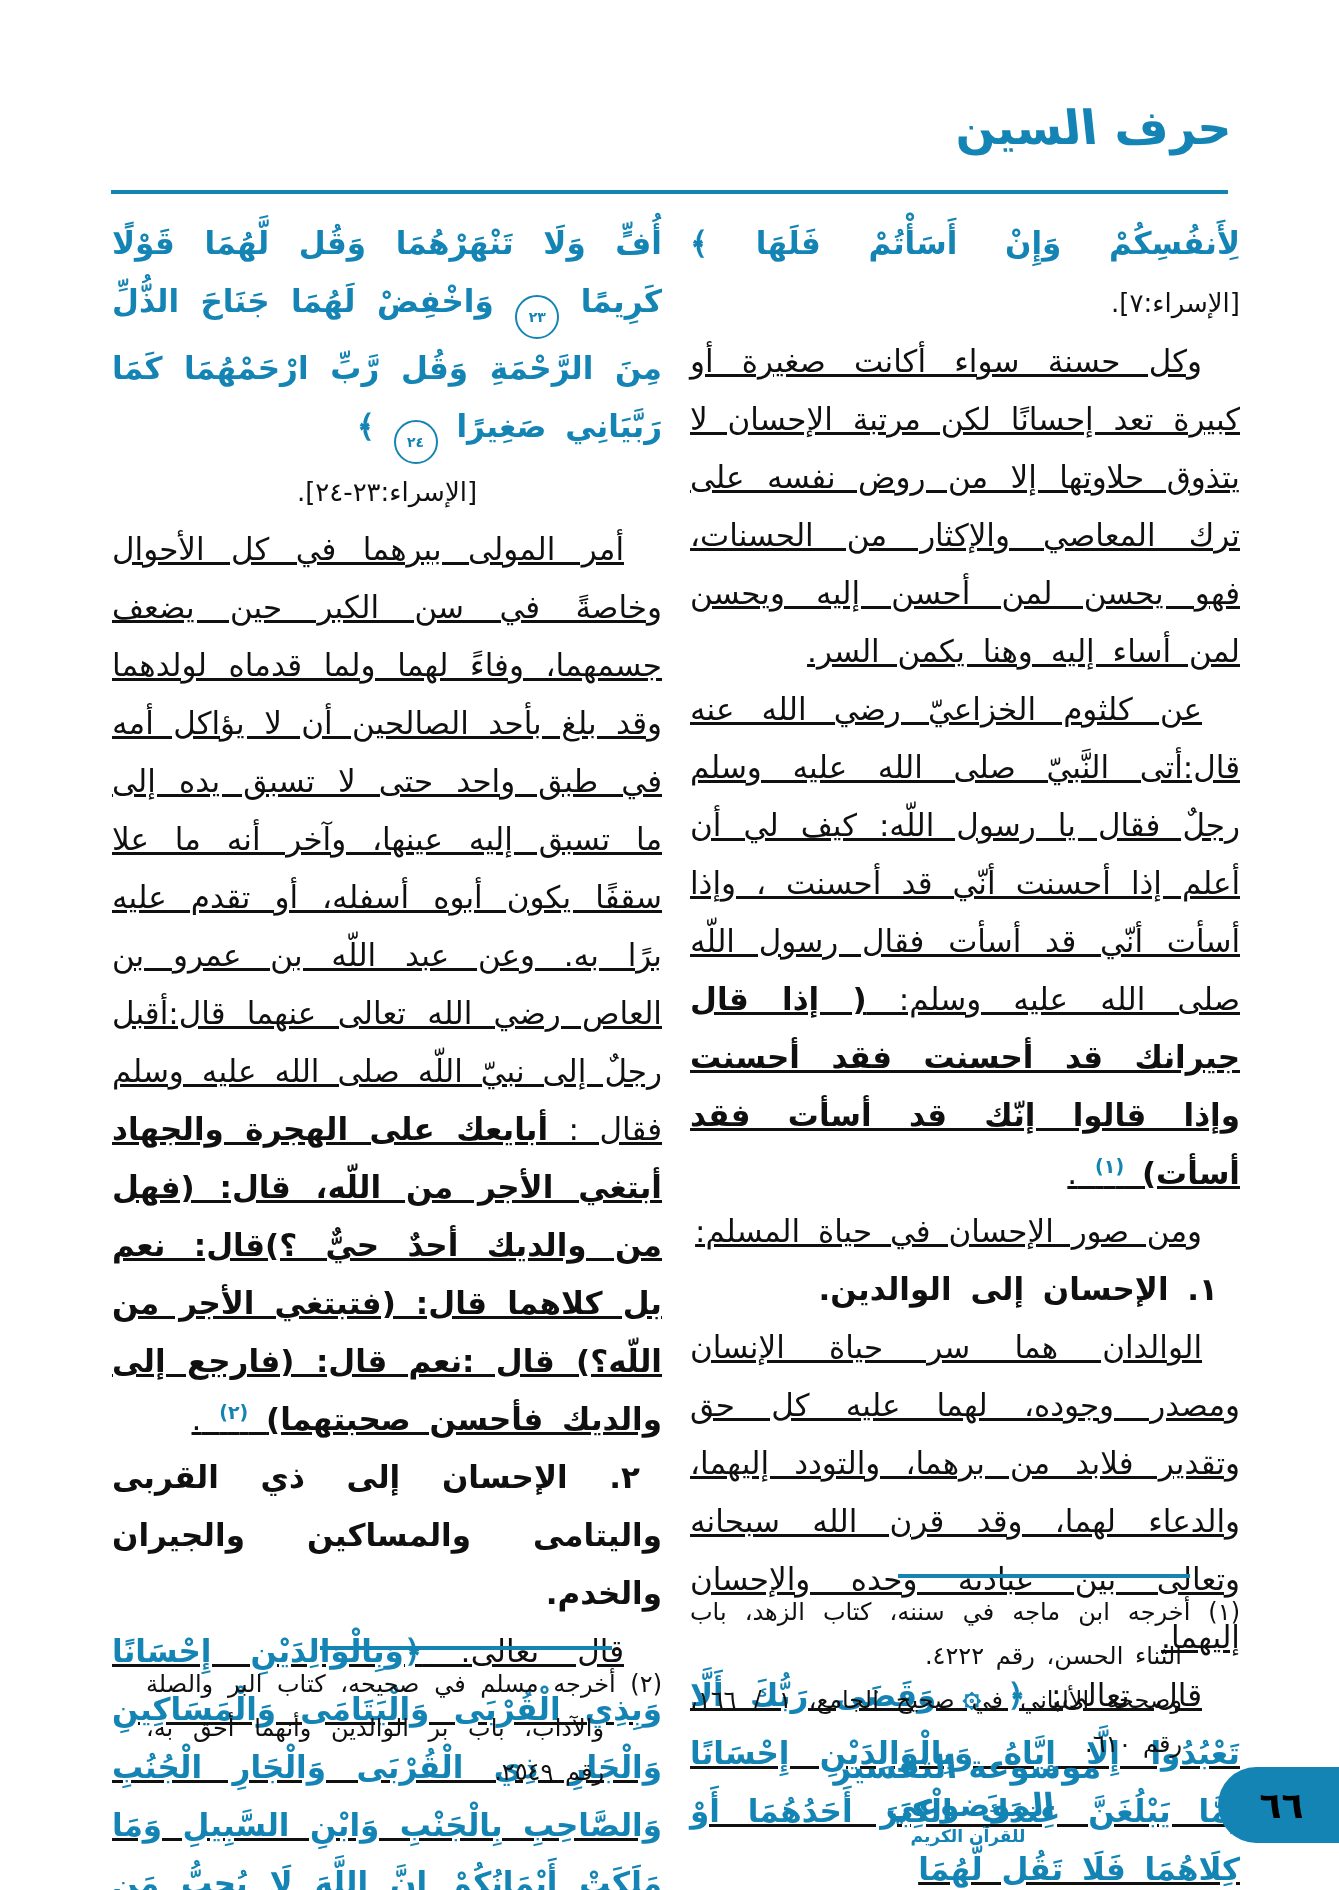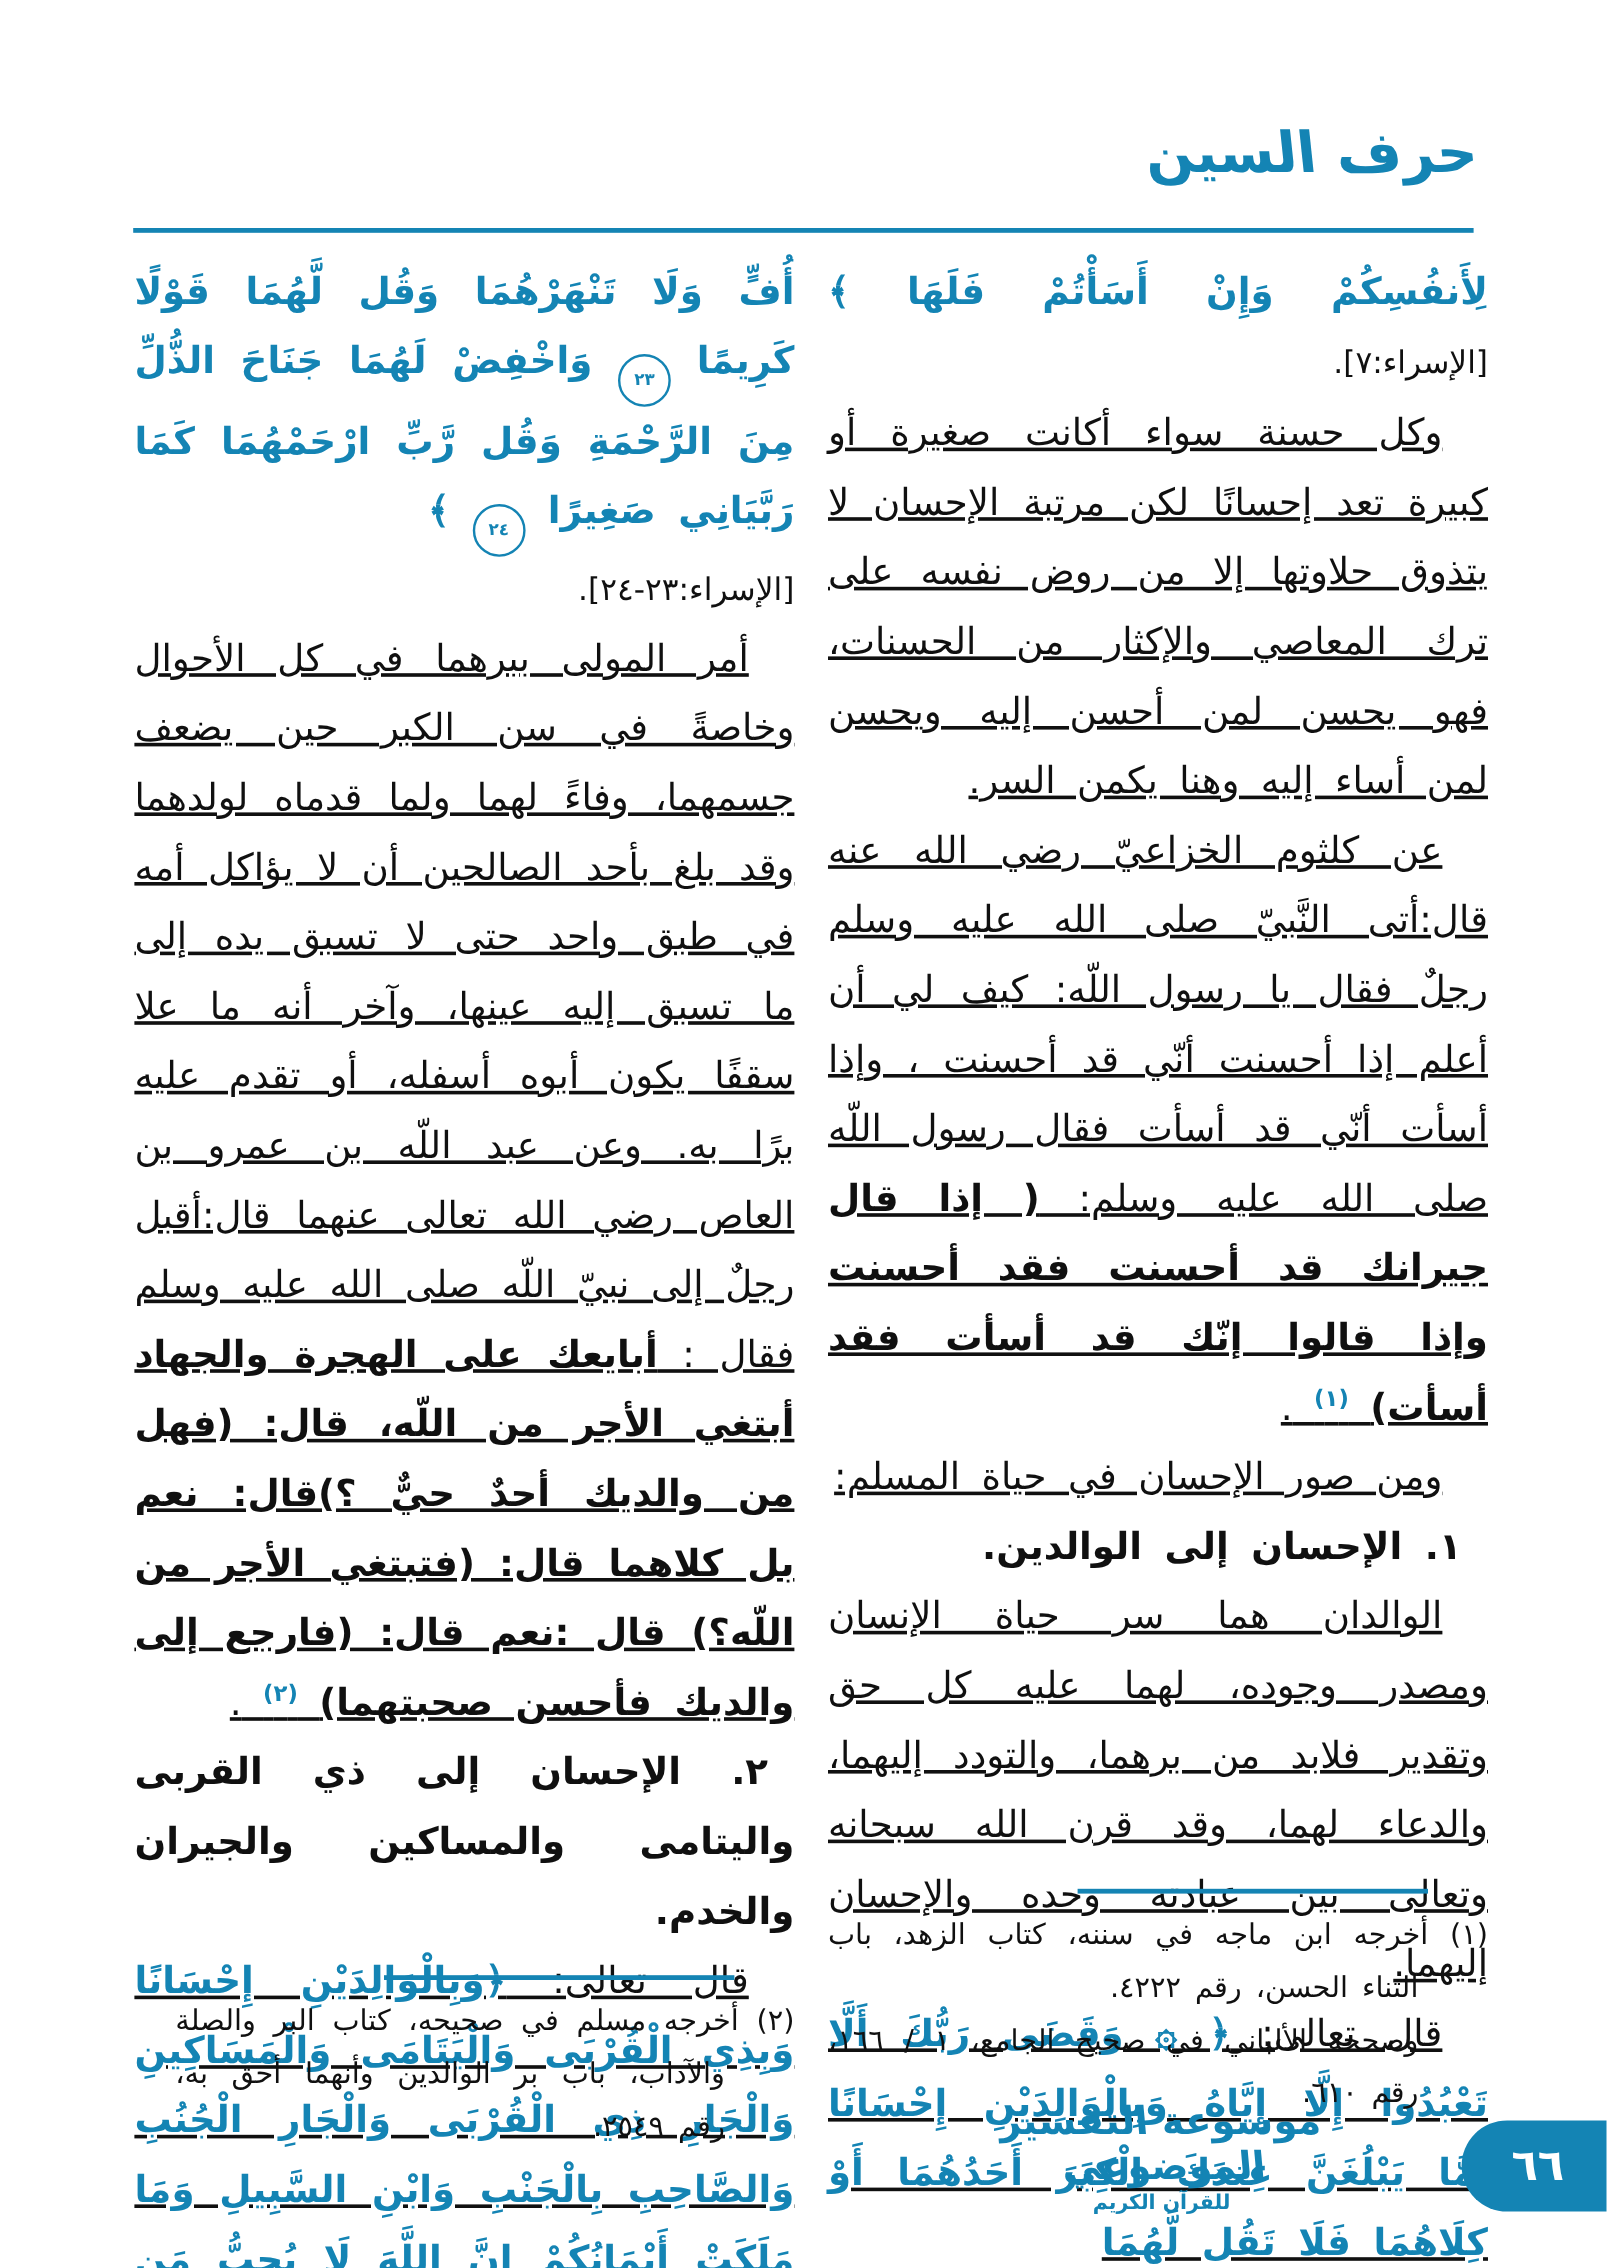--- a/index.html
+++ b/index.html
@@ -28,21 +28,21 @@
   .col {
     position:relative; width:550px; height:1540px;
     font-size:31px; line-height:58px; text-align:justify;
     word-spacing:8px;
   }
   .col p { margin:0; }
   .indent { text-indent:38px;text-decoration:underline; }
   .small-indent { text-indent:22px; }
   .q { color:var(--accent); font-weight:bold; }
   .ref { color:var(--ink); font-size:26px; font-weight:normal; }
-  .ref-line { font-size:26px; line-height:56px; }
+  .ref-line { text-align:center; font-size:26px; line-height:56px; }
   .b { font-weight:bold; }
   .fnref {
     color:var(--accent); font-size:19px; vertical-align:super; line-height:0;
     font-weight:bold;
   }
   .ay {
     display:inline-flex; align-items:center; justify-content:center;
     width:44px; height:44px; border:2px solid var(--accent); border-radius:50%;
     box-shadow:0 0 0 2px #fff inset; color:var(--accent);
     font-size:14px; font-weight:bold; line-height:1; vertical-align:-10px;
@@ -64,21 +64,21 @@
   .logo {
     position:absolute; bottom:44px; right:226px; width:290px;
     text-align:center; color:var(--accent);
   }
   .logo-line1 { font-size:32px; font-weight:bold; transform:skewX(5deg); }
   .logo-line2 { font-size:17px; font-weight:bold; margin-top:2px; }
   .pagenum {
     position:absolute; bottom:47px; right:0; width:121px; height:76px;
     background:var(--accent); border-radius:38px 0 0 38px;
     display:flex; align-items:center; justify-content:center;
-    color:#ffffff; font-size:36px; font-weight:bold; padding-left:6px;text-align:right;
+    color:#000000; font-size:36px; font-weight:bold; padding-left:6px;text-align:right;
   }
 </style>
 </head>
 <body>
 
 <div class="page">
 
   <div class="header-title">حرف السين</div>
   <div class="header-rule"></div>
 

